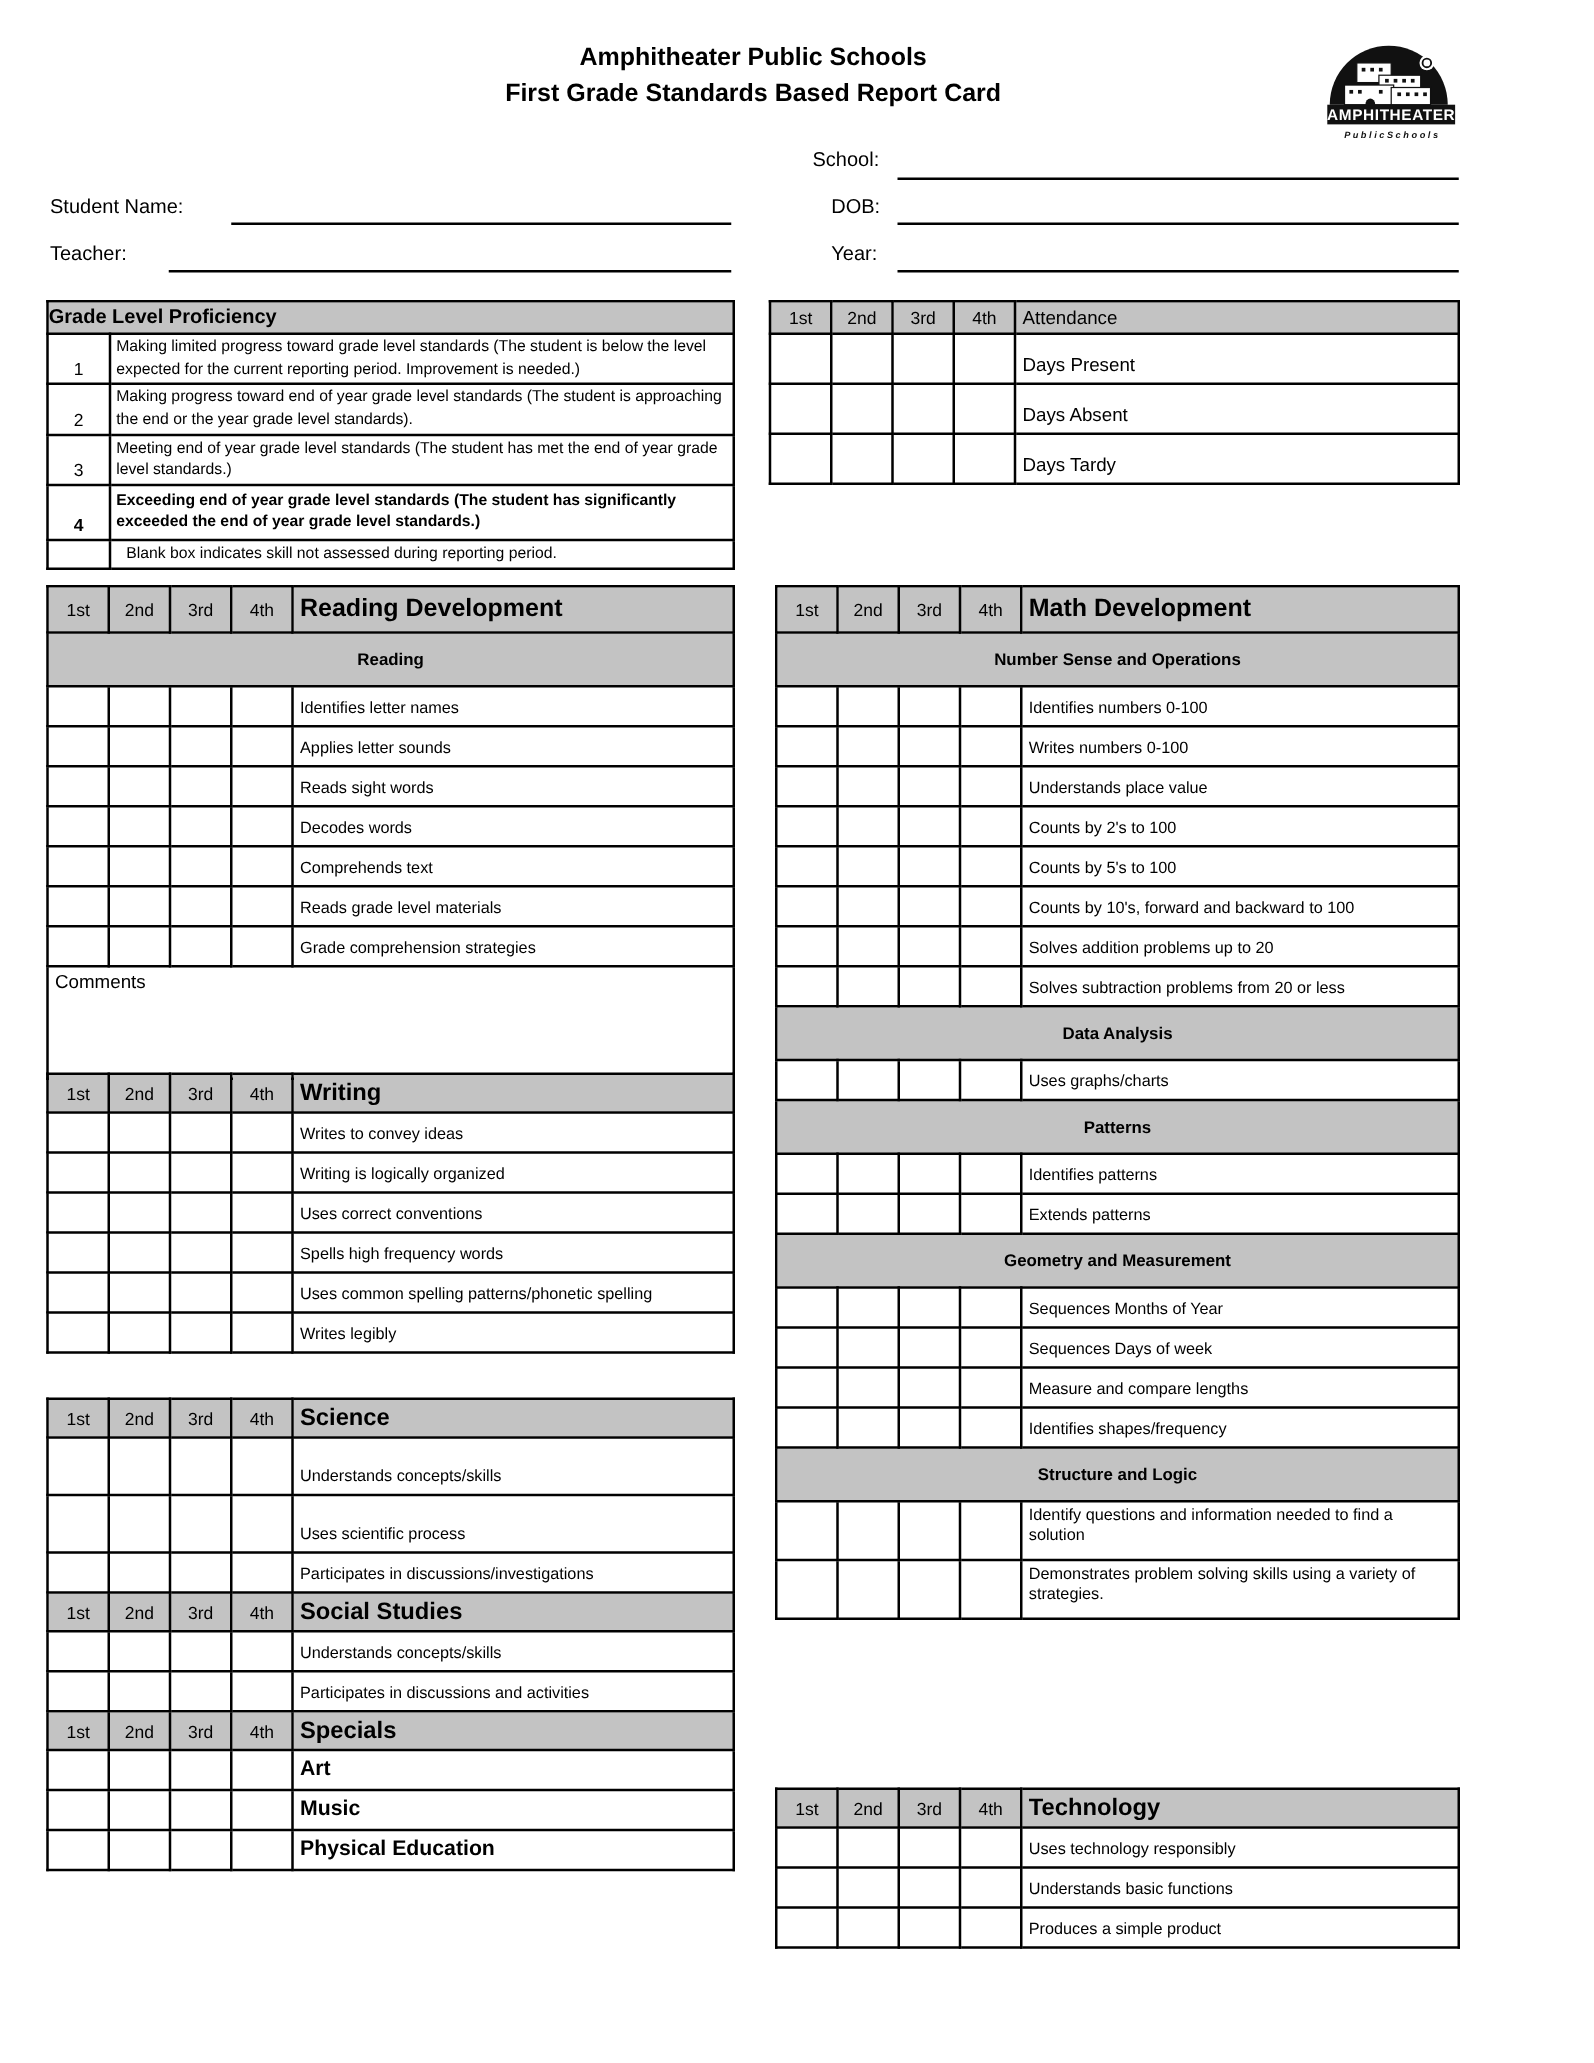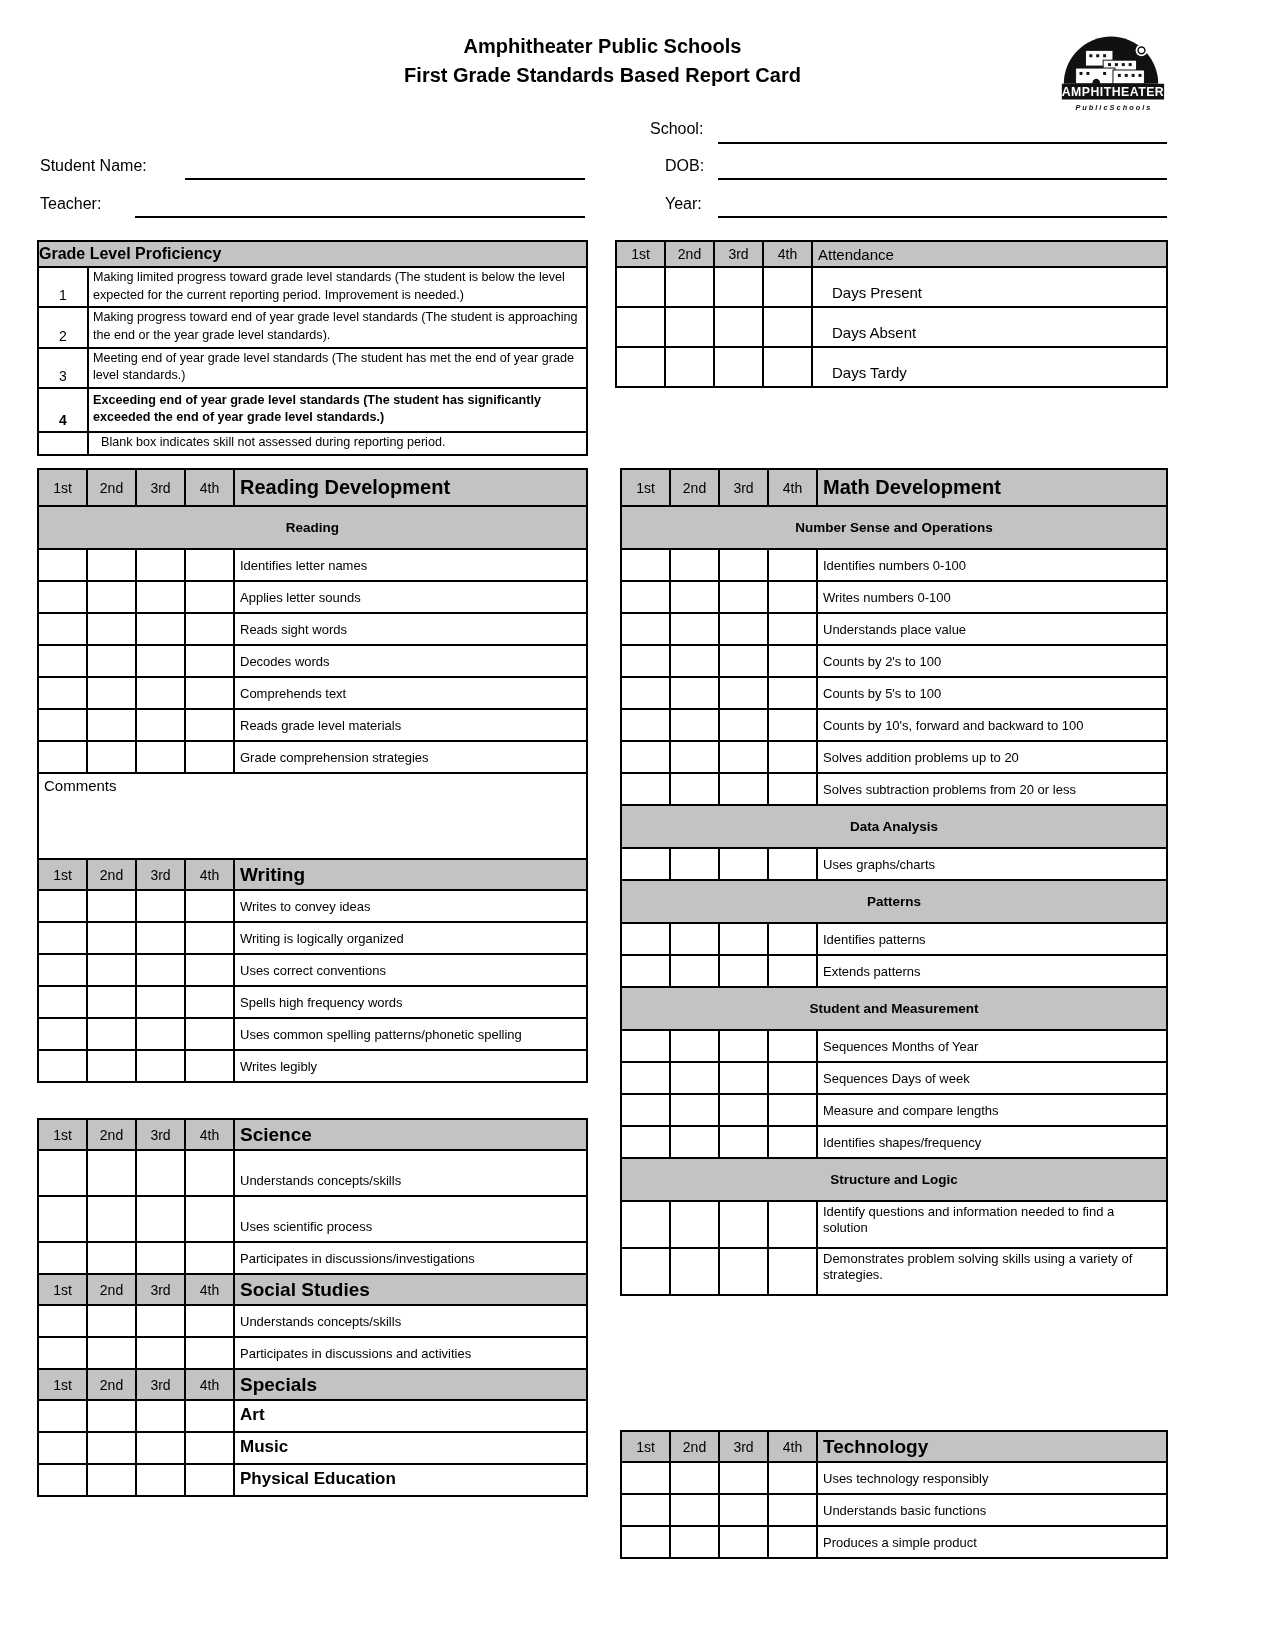--- a/index.html
+++ b/index.html
@@ -43,21 +43,21 @@
   .prof-num { text-align:center; font-size:14px; vertical-align:bottom; padding-bottom:3px; }
   .prof-text { font-size:12.6px; line-height:1.4; padding:1px 4px 2px 4px; vertical-align:middle; }
   tr.prof-row td { height:38px; }
   tr.prof-row.r4 td { height:44px;font-weight:bold; }
   tr.prof-row.plain td { height:23px;padding-left:12px; }
 
   
   .att-head td { background:var(--hdr,#c3c3c3); height:26px; }
   .att-title { font-size:15px; padding-left:5px; vertical-align:middle; }
   tr.att-row td { height:40px; }
-  .att-label { font-size:15px; vertical-align:bottom; padding:0 4px 5px 19px; }
+  .att-label { font-size:15px; vertical-align:bottom; padding:0 4px 5px 5px; }
 
   
   .footer { font-size:15px; }
 </style>
 </head>
 <body style="--hdr: #c3c3c3;">
 
 <div class="abs title-wrap">
   <div class="title-line">Amphitheater Public Schools</div>
   <div class="title-line">First Grade Standards Based Report Card</div>
@@ -352,21 +352,21 @@
           <td class="slabel">Identifies patterns</td>
         </tr>
         <tr class="skill">
           <td class="score"></td>
           <td class="score"></td>
           <td class="score"></td>
           <td class="score"></td>
           <td class="slabel">Extends patterns</td>
         </tr>
         <tr class="subhead">
-          <td colspan="5">Student and Measurement</td>
+          <td colspan="5">Geometry and Measurement</td>
         </tr>
         <tr class="skill">
           <td class="score"></td>
           <td class="score"></td>
           <td class="score"></td>
           <td class="score"></td>
           <td class="slabel">Sequences Months of Year</td>
         </tr>
         <tr class="skill">
           <td class="score"></td>

